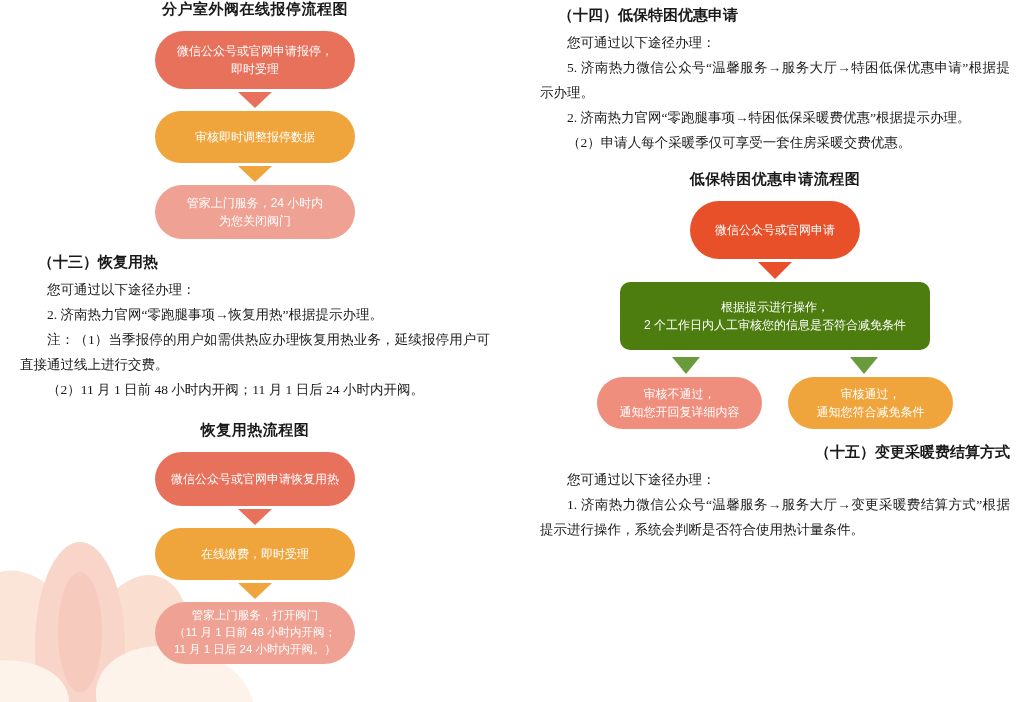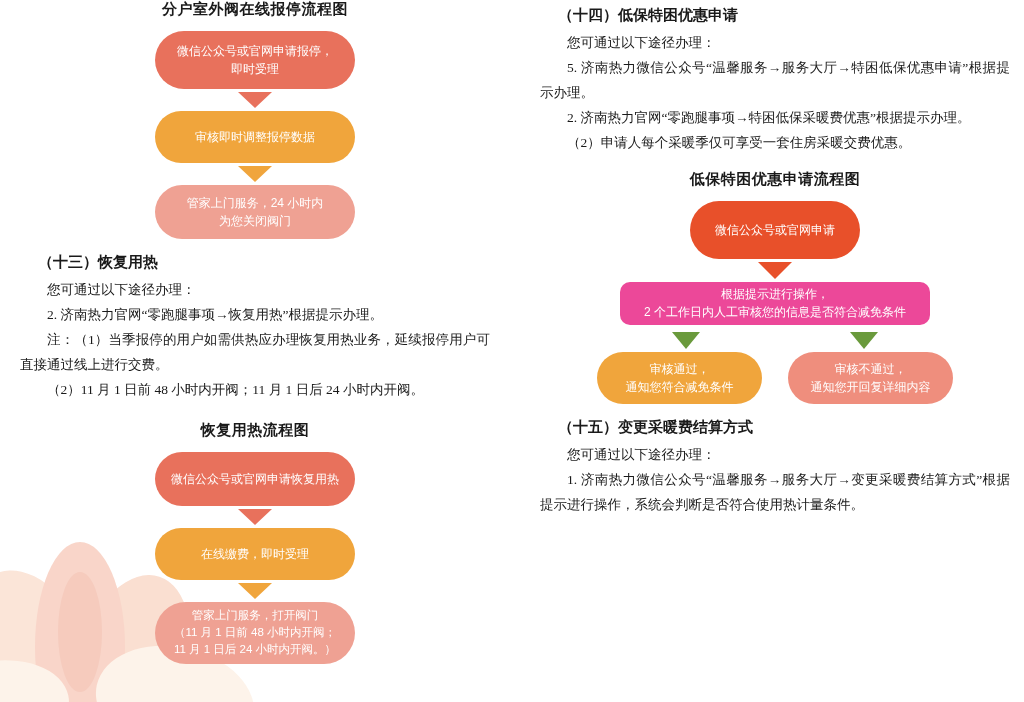--- a/index.html
+++ b/index.html
@@ -121,32 +121,32 @@
     <p class="body ind1">您可通过以下途径办理：</p>
     <p class="body ind1">5. 济南热力微信公众号“温馨服务→服务大厅→特困低保优惠申请”根据提示办理。</p>
     <p class="body ind1">2. 济南热力官网“零跑腿事项→特困低保采暖费优惠”根据提示办理。</p>
     <p class="body ind2">（2）申请人每个采暖季仅可享受一套住房采暖交费优惠。</p>
 
     <div class="flow-title" style="margin-top:14px;">低保特困优惠申请流程图</div>
 
     <div class="flow">
       <div class="node oval" style="width:170px;height:58px;background:#e8502a;white-space:pre-line;">微信公众号或官网申请</div>
       <div class="arrow" style="border-top:17px solid #e8502a;"></div>
-      <div class="node" style="width:310px;height:43px;background:#ec4899;border-radius:10px;white-space:pre-line;">根据提示进行操作，
+      <div class="node" style="width:310px;height:68px;background:#4d7c0f;border-radius:10px;white-space:pre-line;">根据提示进行操作，
 2 个工作日内人工审核您的信息是否符合减免条件</div>
       <div class="branch" style="margin-top:4px;">
         <div class="arrow sm" style="border-top:17px solid #6a9a3c;"></div>
         <div class="arrow sm" style="border-top:17px solid #6a9a3c;"></div>
       </div>
       <div class="row2">
+        <div class="node oval" style="width:165px;height:52px;background:#ef8e7d;white-space:pre-line;">审核不通过，
+通知您开回复详细内容</div>
         <div class="node oval" style="width:165px;height:52px;background:#f0a53c;white-space:pre-line;">审核通过，
 通知您符合减免条件</div>
-        <div class="node oval" style="width:165px;height:52px;background:#ef8e7d;white-space:pre-line;">审核不通过，
-通知您开回复详细内容</div>
       </div>
     </div>
 
-    <div class="section-head" style="">（十五）变更采暖费结算方式</div>
+    <div class="section-head" style="text-align:right;">（十五）变更采暖费结算方式</div>
     <p class="body ind1">您可通过以下途径办理：</p>
     <p class="body ind1">1. 济南热力微信公众号“温馨服务→服务大厅→变更采暖费结算方式”根据提示进行操作，系统会判断是否符合使用热计量条件。</p>
 
   </div>
 </div>
 
 </body></html>

